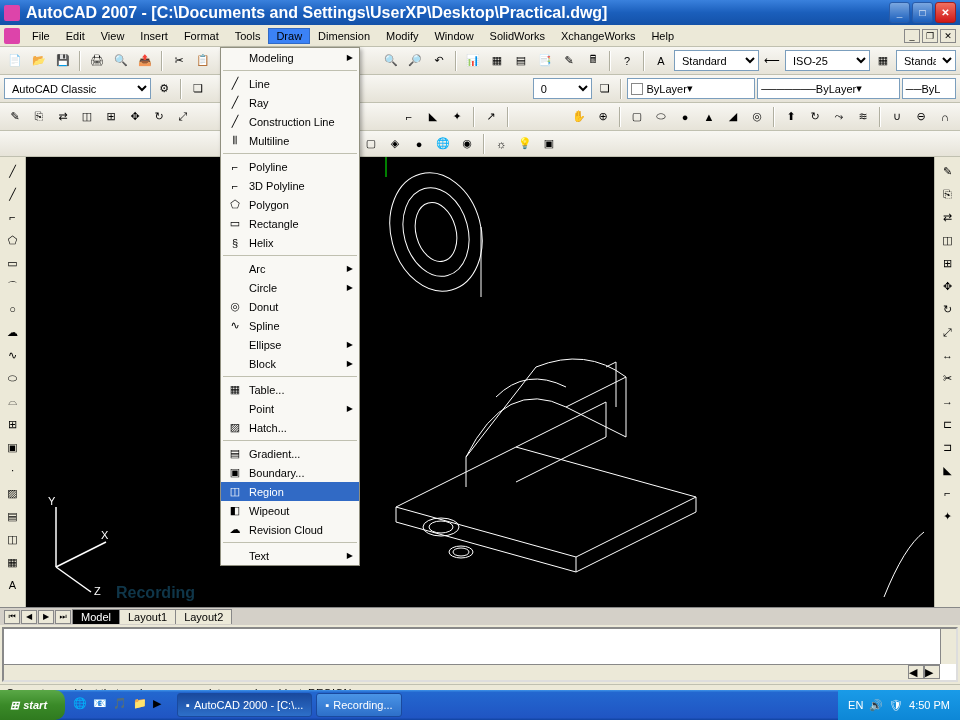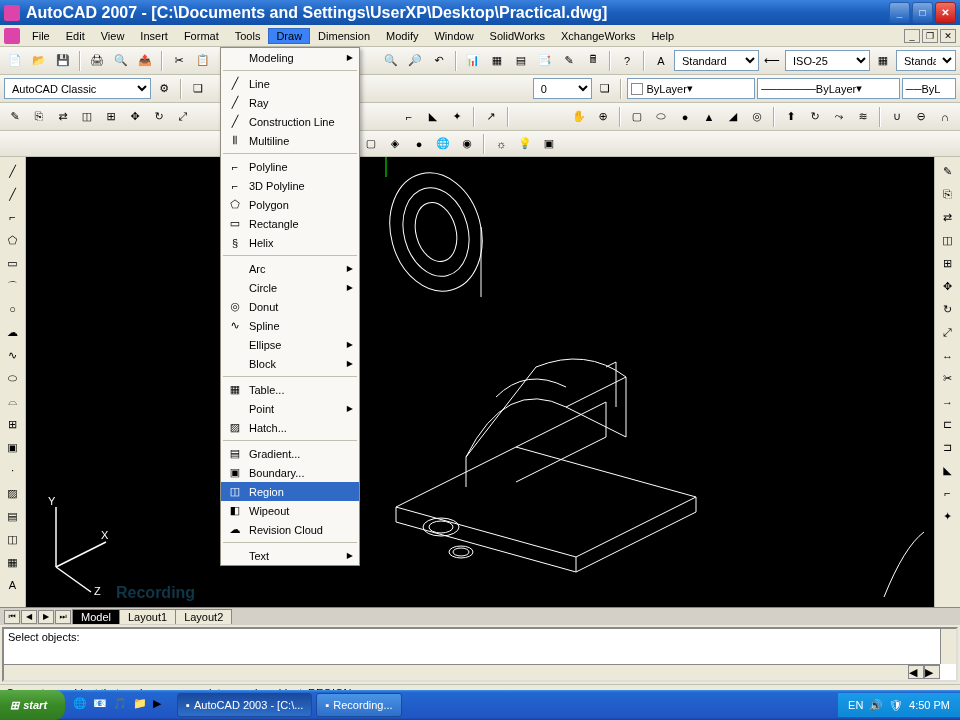--- a/index.html
+++ b/index.html
@@ -50,21 +50,21 @@
 .cmdarea .cmdscroll-h .sbtn { width:16px; height:14px; border:1px solid #888; background:#ece9d8; }
 
 .statusbar { height: 18px; background: #ece9d8; padding: 2px 6px; border-top: 1px solid #c0c0b0; font-size: 11px; }
 
 .taskbar { position: absolute; bottom: 0; left: 0; right: 0; height: 30px; background: linear-gradient(to bottom, #3e93e8 0%, #2367cf 8%, #2055c3 92%, #1042a0 100%); display: flex; align-items: center; }
 .taskbar .start { height: 30px; padding: 0 18px 0 10px; background: linear-gradient(to bottom, #5aa847 0%, #3a8a28 50%, #2f7a1f 100%); color: white; font-weight: bold; font-style: italic; font-size: 15px; display: flex; align-items: center; border-radius: 0 10px 10px 0; cursor: pointer; }
 .taskbar .ql { display: flex; gap: 4px; padding: 0 8px; }
 .taskbar .ql-icon { width: 16px; height: 16px; cursor: pointer; }
 .taskbar .task { height: 24px; padding: 0 8px; background: linear-gradient(to bottom, #4a94e6, #2d6fc9); border: 1px solid #1a4a9e; border-radius: 3px; color: white; display: flex; align-items: center; gap: 4px; margin-right: 4px; cursor: pointer; font-size: 11px; }
 .taskbar .task.active { background: linear-gradient(to bottom, #1a4a9e, #2d6fc9); }
-.taskbar .tray { margin-left: auto; background: linear-gradient(to bottom, #1a9be8, #0d87d6); height: 24px; display: flex; align-items: center; padding: 0 10px; gap: 6px; color: white; font-size: 11px; }
+.taskbar .tray { margin-left: auto; background: linear-gradient(to bottom, #1a9be8, #0d87d6); height: 30px; display: flex; align-items: center; padding: 0 10px; gap: 6px; color: white; font-size: 11px; }
 
 .ucs { position: absolute; left: 10px; bottom: 10px; width: 80px; height: 100px; }
 .watermark { position: absolute; left: 90px; bottom: 5px; color: #1a5a7a; font-size: 16px; font-weight: bold; opacity: 0.6; }
 
 svg.wireframe { position: absolute; }
 .layer-swatch { width: 12px; height: 12px; display: inline-block; border: 1px solid #888; }
 </style>
 </head>
 <body>
 
@@ -286,21 +286,20 @@
   <div class="tabbtn">▶</div>
   <div class="tabbtn">⏭</div>
   <div id="tabs-container" style="display:flex">
       <div class="tab active">Model</div>
       <div class="tab">Layout1</div>
       <div class="tab">Layout2</div>
     </div>
 </div>
 
 <div class="cmdarea">
-  <div>Select objects:</div>
   <div style="height:8px"></div>
   <div class="cmdscroll"></div>
   <div class="cmdscroll-h">
     <div class="sbtn">◀</div>
       <div class="sbtn">▶</div>
   </div>
 </div>
 
 <div class="statusbar">Converts an object that encloses an area into a region object:  REGION</div>
 
@@ -428,21 +427,21 @@
   <div class="ql">
     <div class="ql-icon">🌐</div>
     <div class="ql-icon">📧</div>
     <div class="ql-icon">🎵</div>
     <div class="ql-icon">📁</div>
     <div class="ql-icon">▶</div>
   </div>
   <div id="taskbar-tasks" style="display:flex">
       <div class="task active">
         <span>▪</span>
-        <span>AutoCAD 2003 - [C:\...</span>
+        <span>AutoCAD 2000 - [C:\...</span>
       </div>
       <div class="task">
         <span>▪</span>
         <span>Recording...</span>
       </div>
     </div>
   <div class="tray">
     <span>EN</span>
     <span>🔊</span>
     <span>🛡</span>

